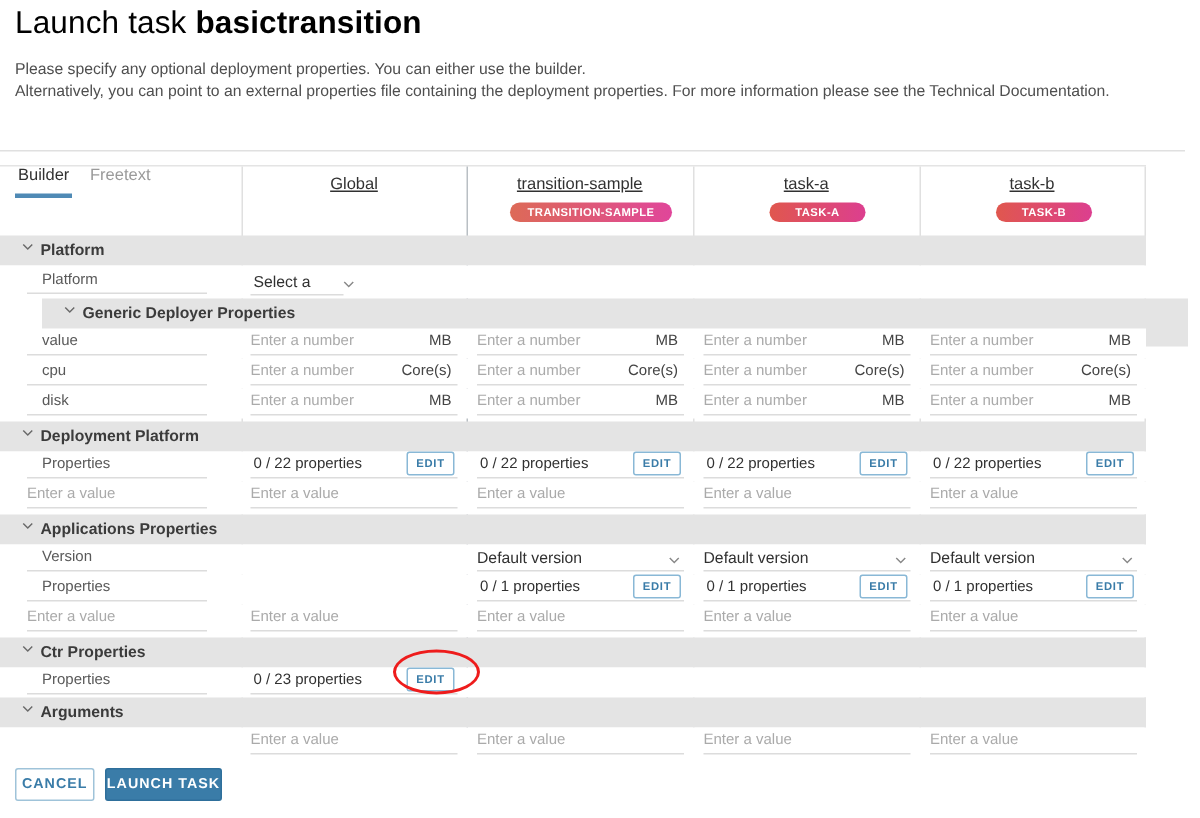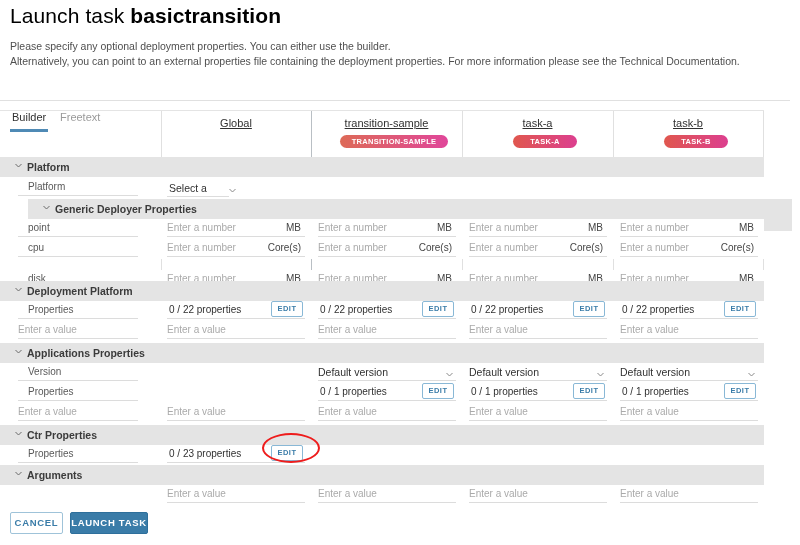--- a/index.html
+++ b/index.html
@@ -195,21 +195,21 @@
       <div class="seclabel">
         <span class="chev">
           <svg width="9" height="9" viewBox="0 0 9 9">
               <path d="M1.5 3 L4.5 6 L7.5 3" fill="none" stroke="#6b6b6b" stroke-width="1"></path>
             </svg>
         </span><span>Generic Deployer Properties</span>
       </div>
     </div>
 
     <div class="row data" style="position:absolute;left:0;top:108px;height:20px;">
-      <div class="rowlabel" style="top:3px;">point</div>
+      <div class="rowlabel" style="top:3px;">value</div>
       <div class="underline-label" style="top:0px;"></div>
       <div class="field" style="left:167px;width:138px;top:0;">
         <span class="ph">Enter a number</span>
         <span class="unit">MB</span>
       </div>
       <div class="field" style="left:318px;width:138px;top:0;">
         <span class="ph">Enter a number</span>
         <span class="unit">MB</span>
       </div>
       <div class="field" style="left:469px;width:138px;top:0;">
@@ -236,21 +236,21 @@
       <div class="field" style="left:469px;width:138px;top:0;">
         <span class="ph">Enter a number</span>
         <span class="unit">Core(s)</span>
       </div>
       <div class="field" style="left:620px;width:138px;top:0;">
         <span class="ph">Enter a number</span>
         <span class="unit">Core(s)</span>
       </div>
     </div>
 
-    <div class="row data" style="position:absolute;left:0;top:159px;height:20px;text-decoration:underline;">
+    <div class="row data" style="position:absolute;left:0;top:148px;height:20px;text-decoration:underline;">
       <div class="rowlabel" style="top:3px;">disk</div>
       <div class="underline-label" style="top:0px;"></div>
       <div class="field" style="left:167px;width:138px;top:0;">
         <span class="ph">Enter a number</span>
         <span class="unit">MB</span>
       </div>
       <div class="field" style="left:318px;width:138px;top:0;">
         <span class="ph">Enter a number</span>
         <span class="unit">MB</span>
       </div>

